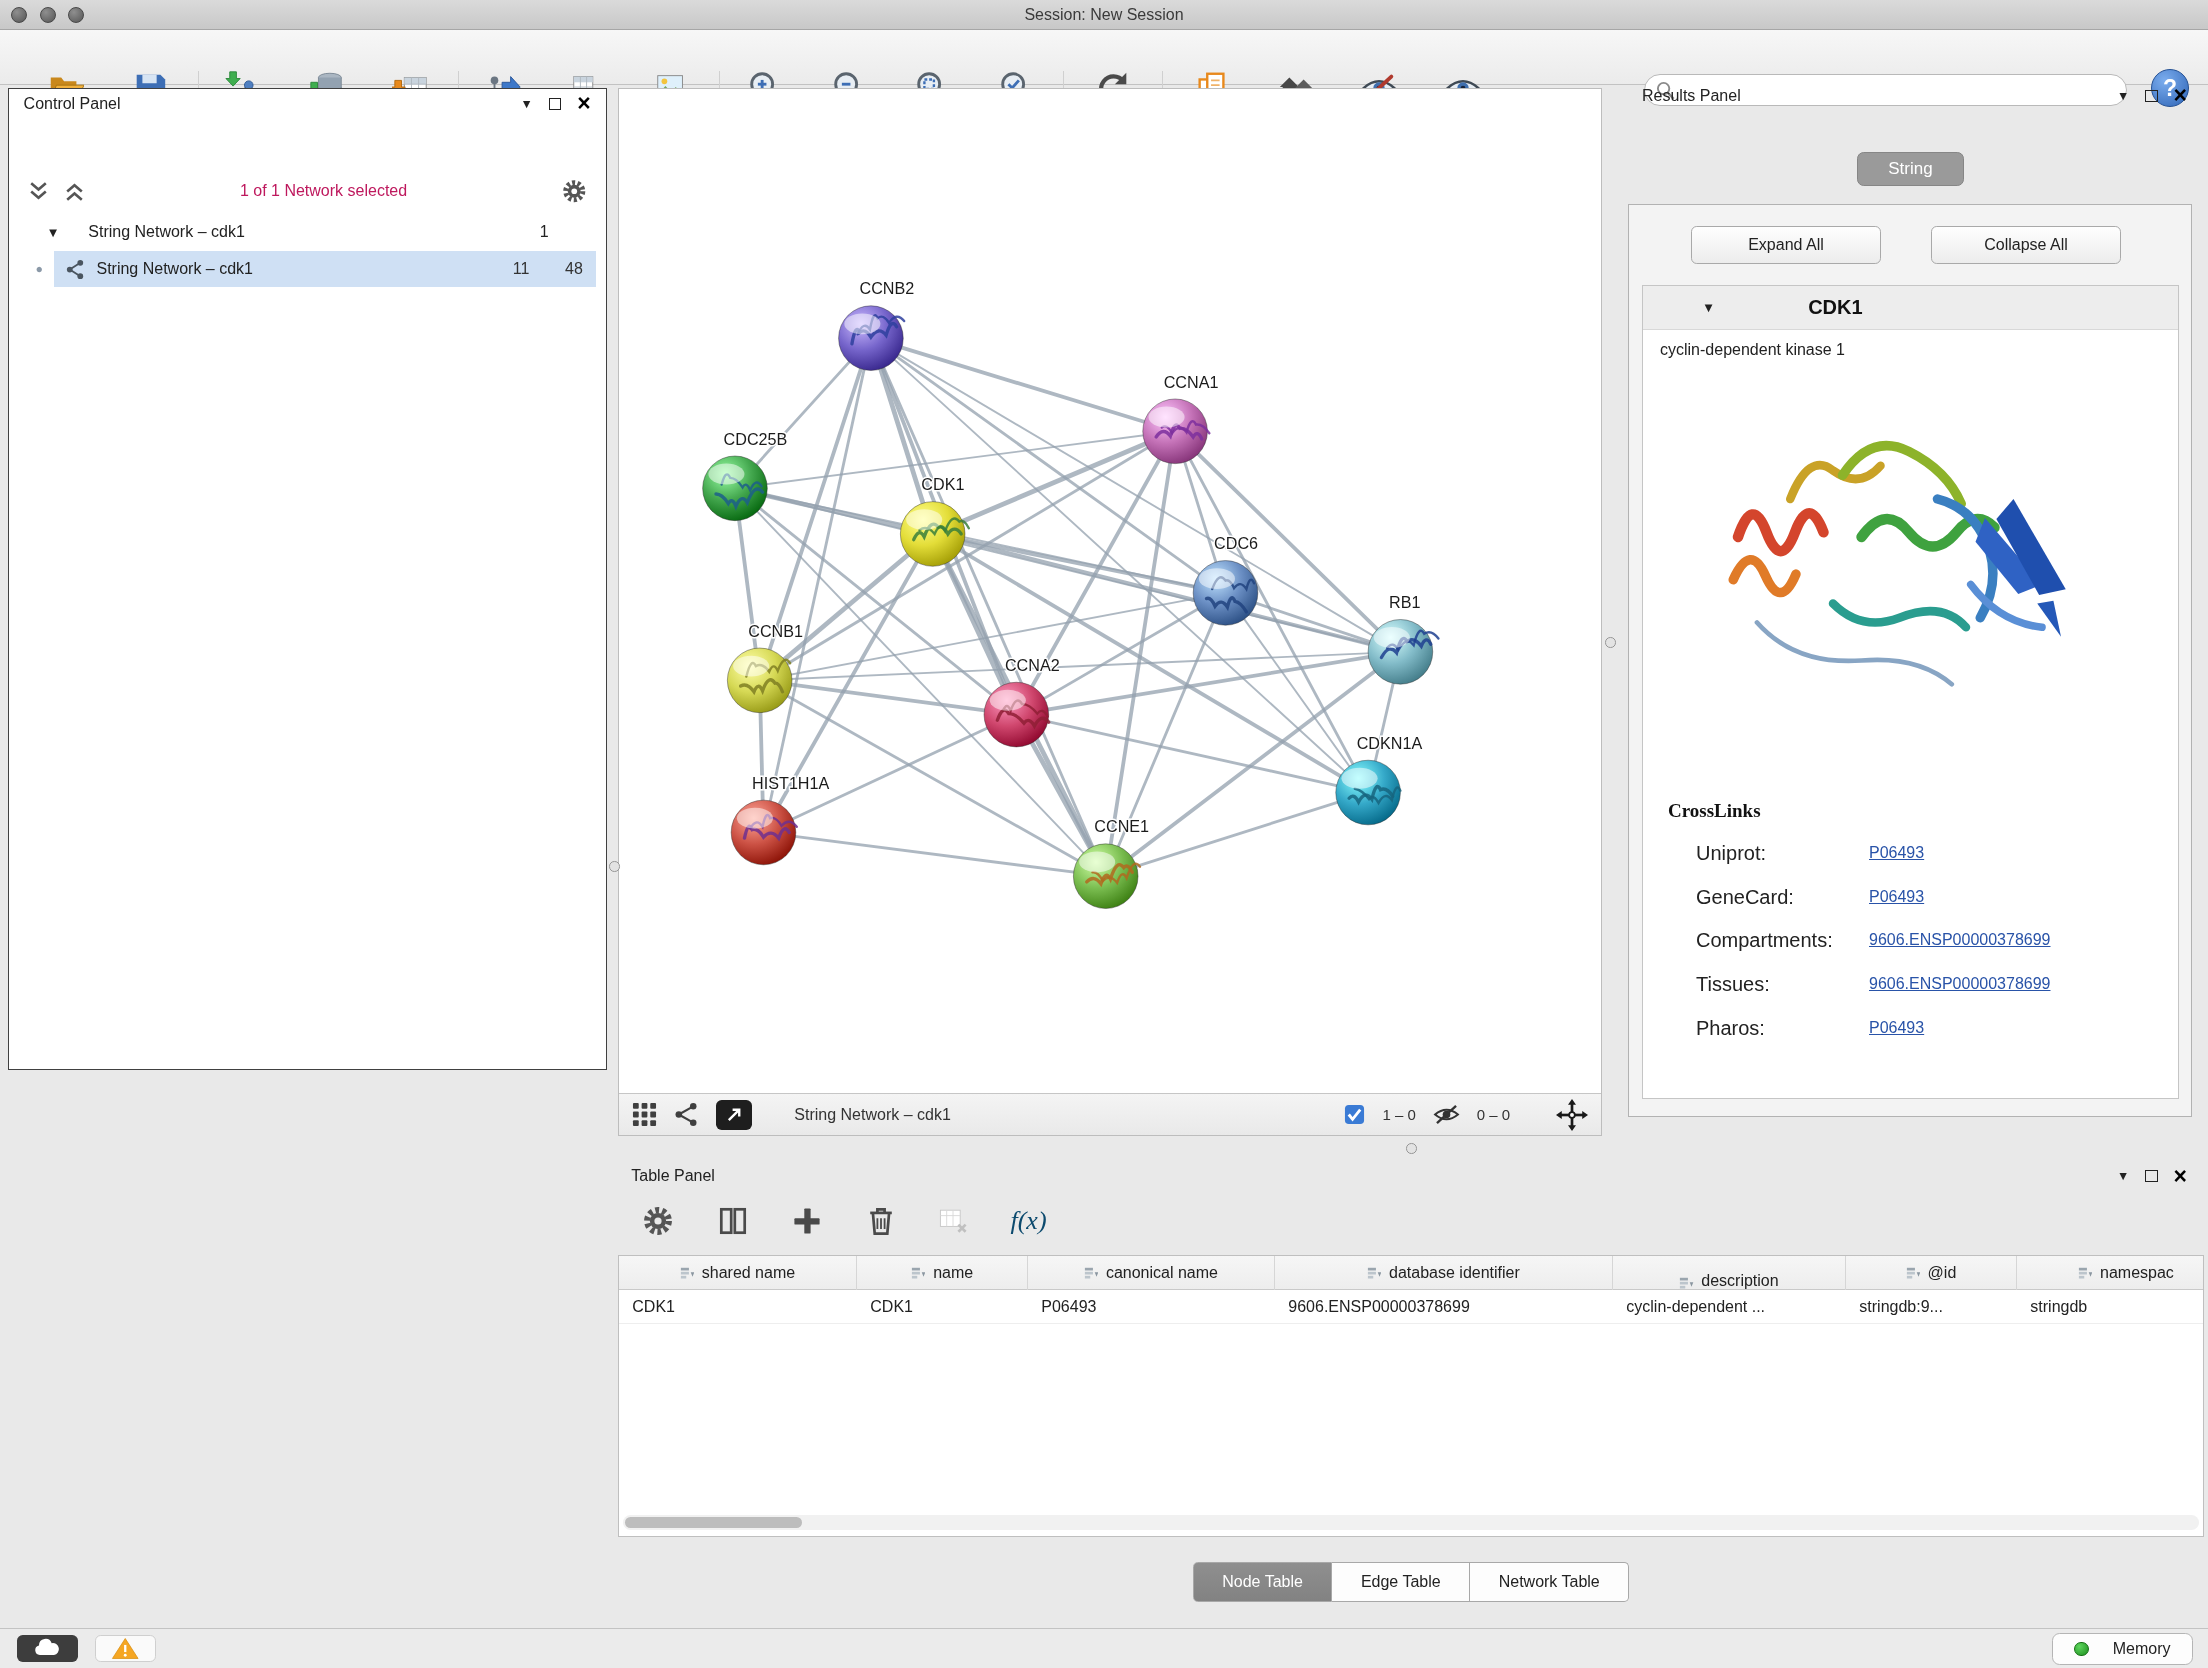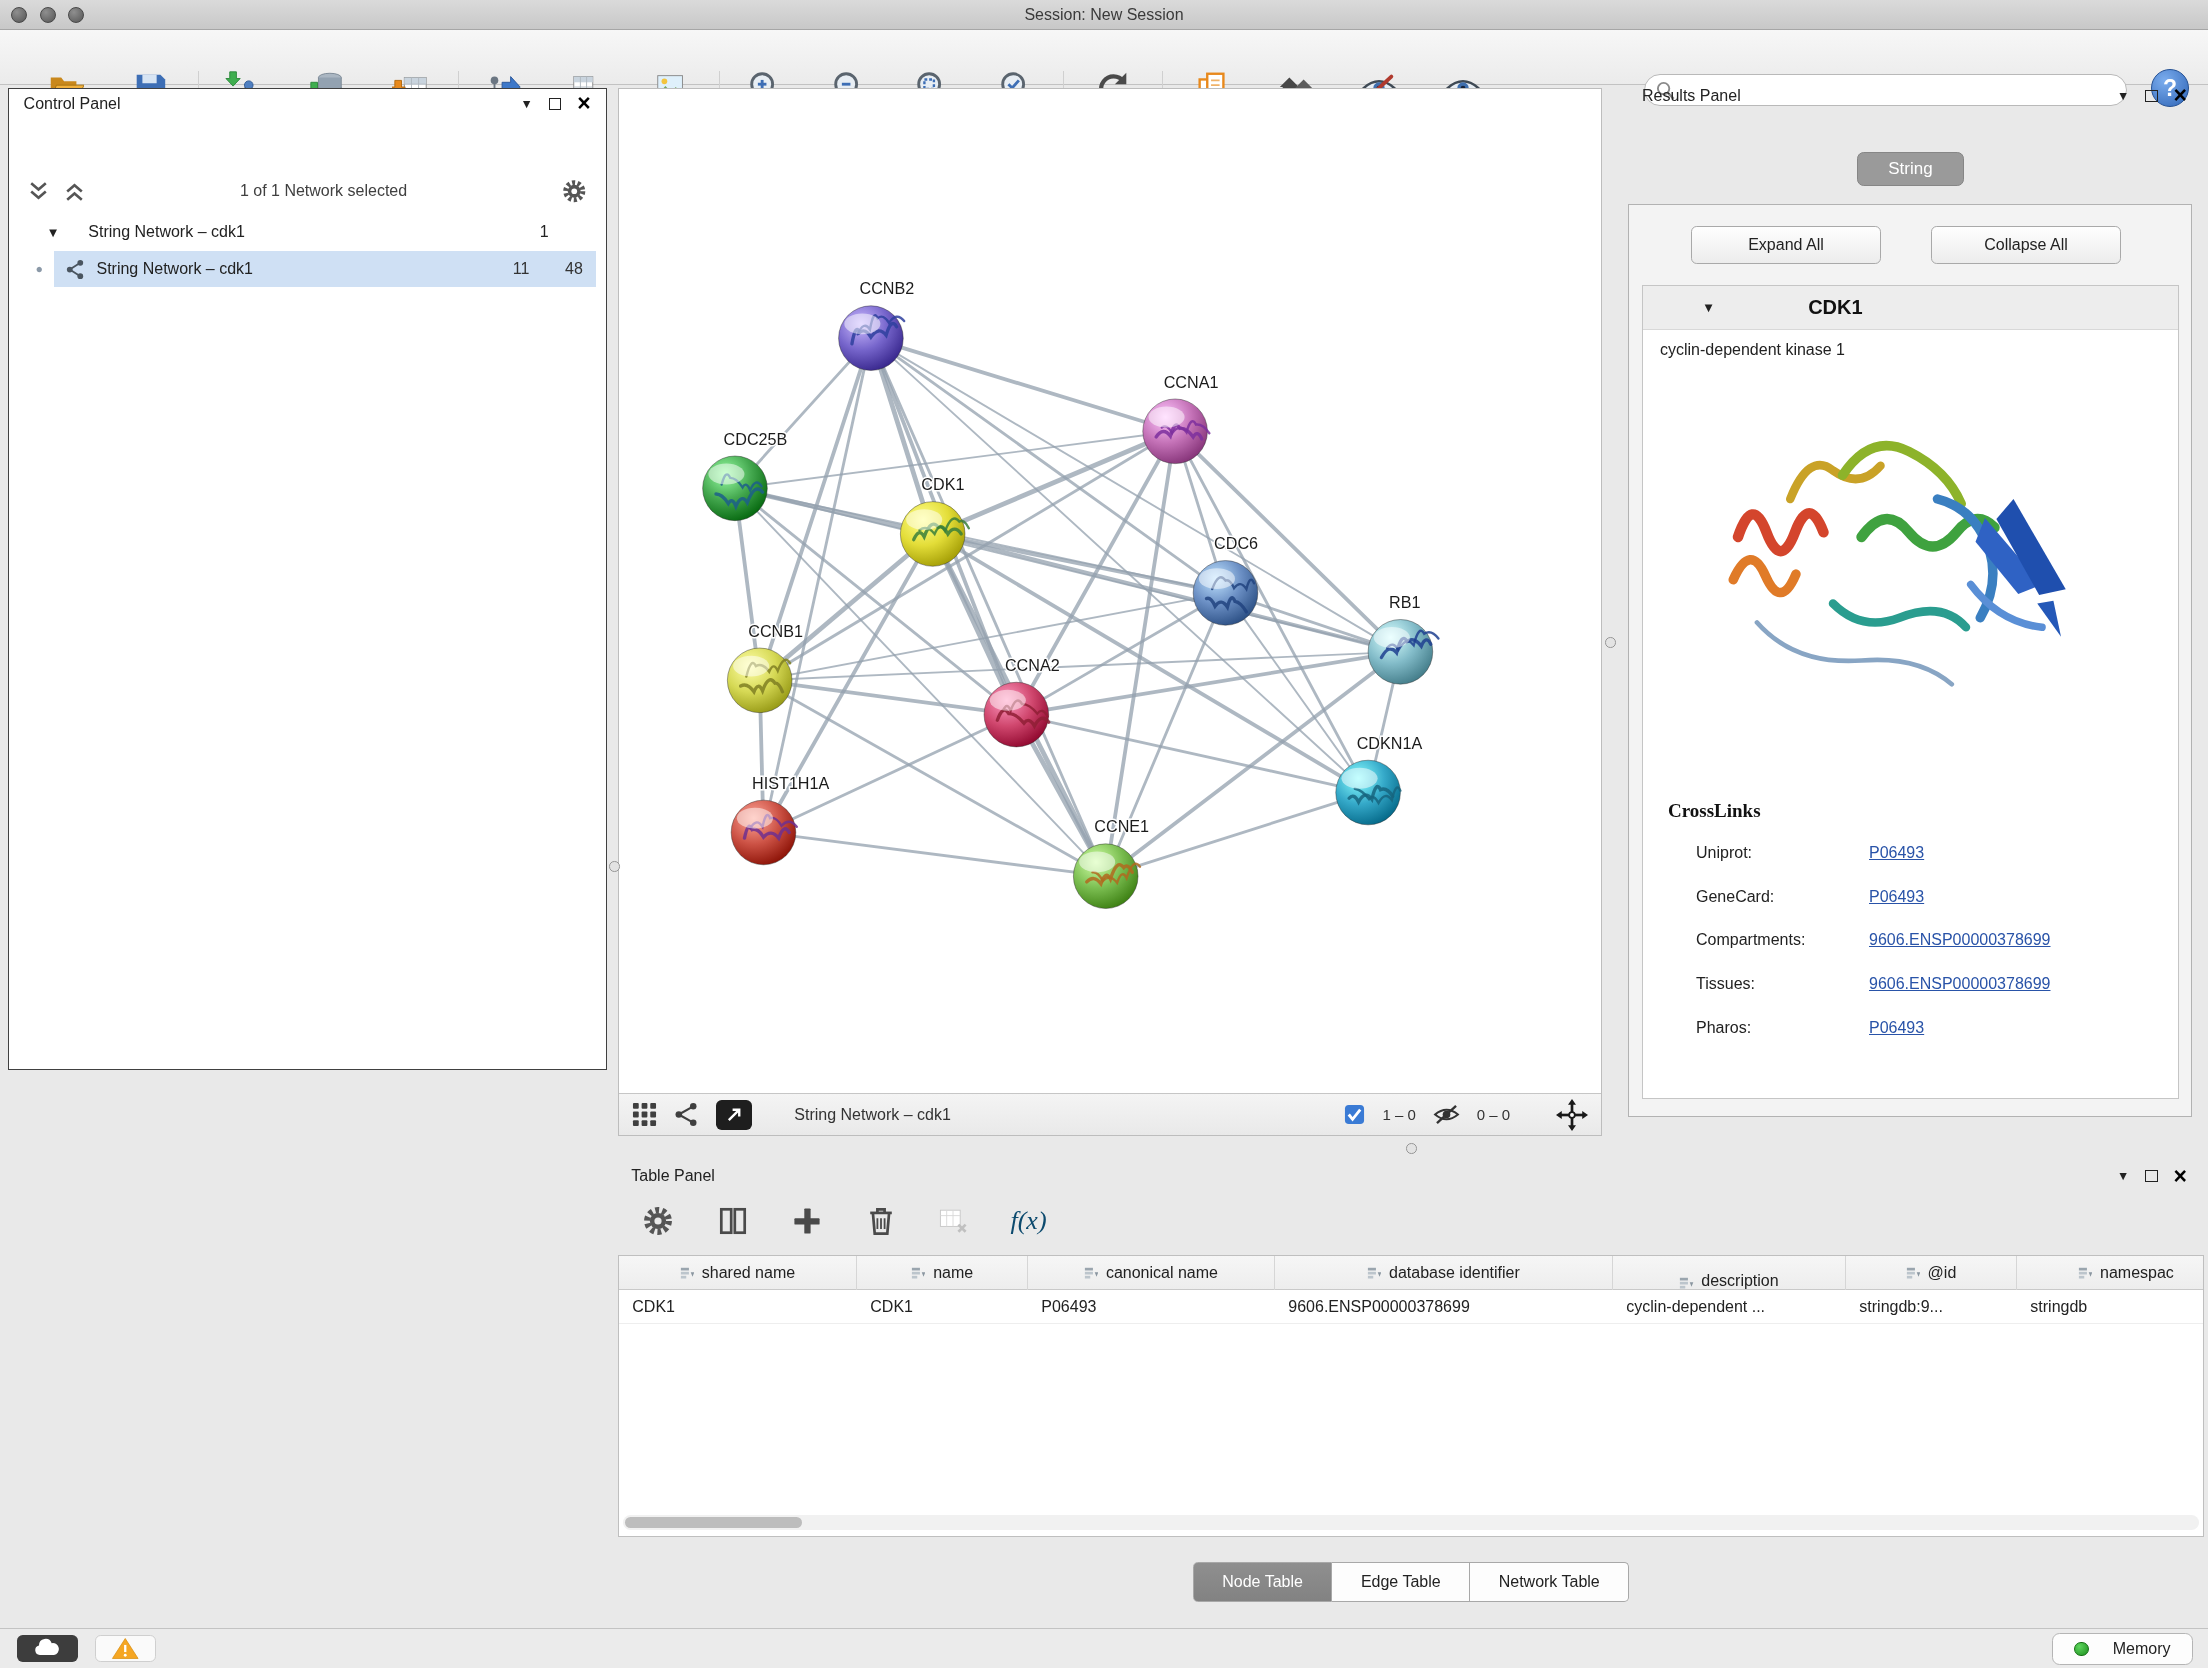--- a/index.html
+++ b/index.html
@@ -27,21 +27,21 @@
 .wctl .closex{font-size:23px;font-weight:700;color:#000;line-height:13.3px}
 
 .cpanel{left:7.6px;top:88px;width:599px;height:982px;background:#fff;border:1px solid #404040}
 .cp-head{position:absolute;left:0;top:0;width:100%;height:30px;display:flex;align-items:center;padding:0 15px;gap:9.5px}
 .cp-tabs{position:absolute;top:36px;left:0;width:100%;display:flex;justify-content:center}
 .seg{height:34px;line-height:32px;padding:0 21px;font-size:16px;color:#222;background:linear-gradient(#fdfdfd,#f0f0f0);border:1px solid #a2a2a2;border-left:none}
 .seg.first{border-left:1px solid #a2a2a2;border-radius:5.7px 0 0 5.7px}
 .seg.last{border-radius:0 5.7px 5.7px 0}
 .seg.sel{background:linear-gradient(#c9c9c9,#bcbcbc);box-shadow:inset 0 1.9px 3.8px rgba(0,0,0,.25)}
 .cp-sel{position:absolute;top:84px;left:0;width:100%;height:36px;display:flex;align-items:center;padding:0 17px;gap:11.4px}
-.cp-sel .mid{flex:1;text-align:center;font-size:16px;color:#404040}
+.cp-sel .mid{flex:1;text-align:center;font-size:16px;color:#be185d}
 .tree-row1{position:absolute;top:127px;left:0;width:100%;height:32px;display:flex;align-items:center;padding:0 57px 0 38px;gap:28.5px;font-size:16px}
 .tree-row1 .lbl{flex:1}
 .tree-row2{position:absolute;top:162px;left:0;width:100%;height:36px;display:flex;align-items:center;padding-left:27px}
 .hl{flex:1;margin-right:9.5px;height:36px;display:flex;align-items:center;background:#cfe0f4;padding:0 13.3px 0 9.5px;gap:9.5px;font-size:16px}
 .hl .lbl{flex:1}
 .hl .num{width:44px;text-align:right;color:#333}
 .bullet{color:#8b99a8;font-size:12.4px;margin-right:11.4px}
 
 .netwrap{left:618px;top:88px;width:984px;height:1048px;background:#fff;border:1px solid #bdbdbd}
 .netcanvas{position:absolute;left:0;top:0;width:982px;height:1004px;background:#fff}
@@ -56,21 +56,21 @@
 .badge{left:1857px;top:152px;width:107px;height:34px;background:#9a9a9a;border:1px solid #868686;border-radius:6.7px;color:#fff;font-size:17px;display:flex;align-items:center;justify-content:center}
 .rp-box{left:1628px;top:204px;width:564px;height:913px;background:#f3f3f3;border:1px solid #b2b2b2}
 .btn{height:38px;background:linear-gradient(#fefefe,#ececec);border:1px solid #a9a9a9;border-radius:5.7px;font-size:16px;color:#222;display:flex;align-items:center;justify-content:center}
 .rp-inner{left:1642px;top:285px;width:537px;height:814px;background:#fff;border:1px solid #c5c5c5}
 .generow{position:absolute;left:0;top:0;width:100%;height:44px;background:#ededed;border-bottom:1px solid #d8d8d8;display:flex;align-items:center}
 .generow .dcaret{margin-left:59px;font-size:13.3px;color:#222}
 .generow .gname{margin-left:93px;font-size:20px;font-weight:bold;color:#111}
 .gdesc{position:absolute;left:17px;top:55px;font-size:16px;color:#222}
 .xl-title{position:absolute;left:25px;top:514px;font-size:19px;font-weight:bold;font-family:"Liberation Serif",serif;color:#111}
 .xl-row{position:absolute;left:0;width:100%;height:38px;display:flex;align-items:center}
-.xl-row .xlab{margin-left:53px;width:173px;font-size:16px;color:#222}
+.xl-row .xlab{margin-left:53px;width:173px;font-size:20px;color:#222}
 .xl-row a{font-size:16px;color:#2953a8;text-decoration:underline}
 
 .tp-head{left:618px;top:1162px;width:1586px;height:28.5px;display:flex;align-items:center;padding:0 17px 0 13.3px;gap:9.5px}
 .tpbtn{top:1200px;width:46px;height:42px;display:flex;align-items:center;justify-content:center}
 .tpbtn svg{width:36px;height:36px}
 .fx{font-family:"Liberation Serif",serif;font-style:italic;font-size:26px;color:#0c4a6e}
 .tbl{left:618px;top:1255px;width:1586px;height:282px;background:#fff;border:1px solid #bfbfbf;overflow:hidden}
 .thead{position:absolute;left:0;top:0;height:34px;display:flex;background:linear-gradient(#f6f6f6,#ededed);border-bottom:1px solid #c9c9c9}
 .th{height:34px;display:flex;align-items:center;justify-content:center;gap:7.6px;border-right:1px solid #d6d6d6;font-size:16px;color:#222}
 .trow{position:absolute;left:0;top:34px;height:34px;display:flex;border-bottom:1px solid #eeeeee}

